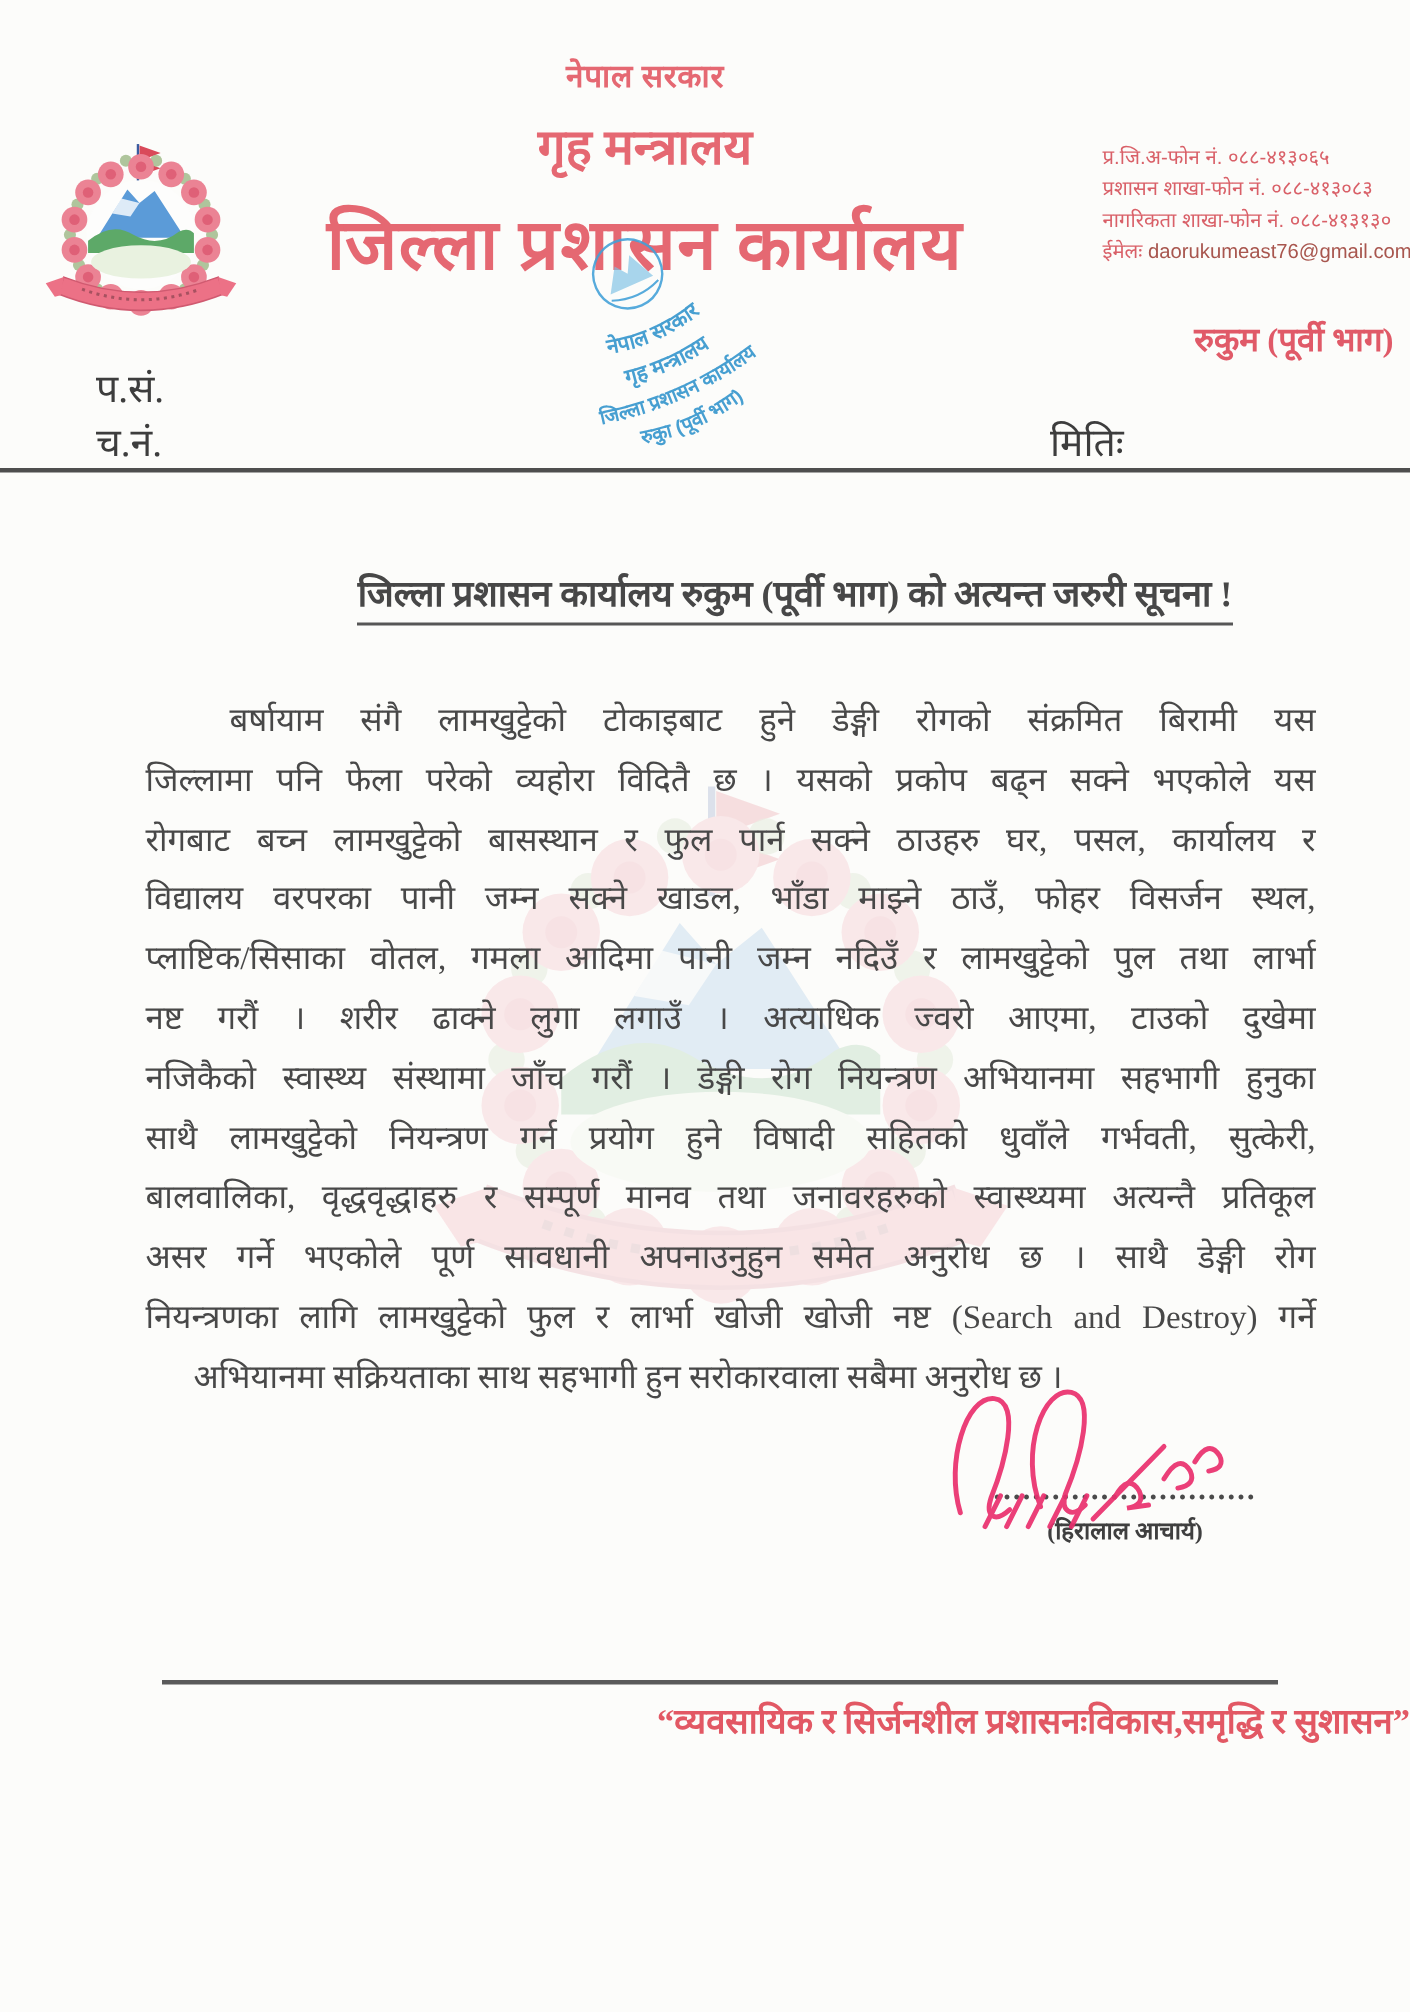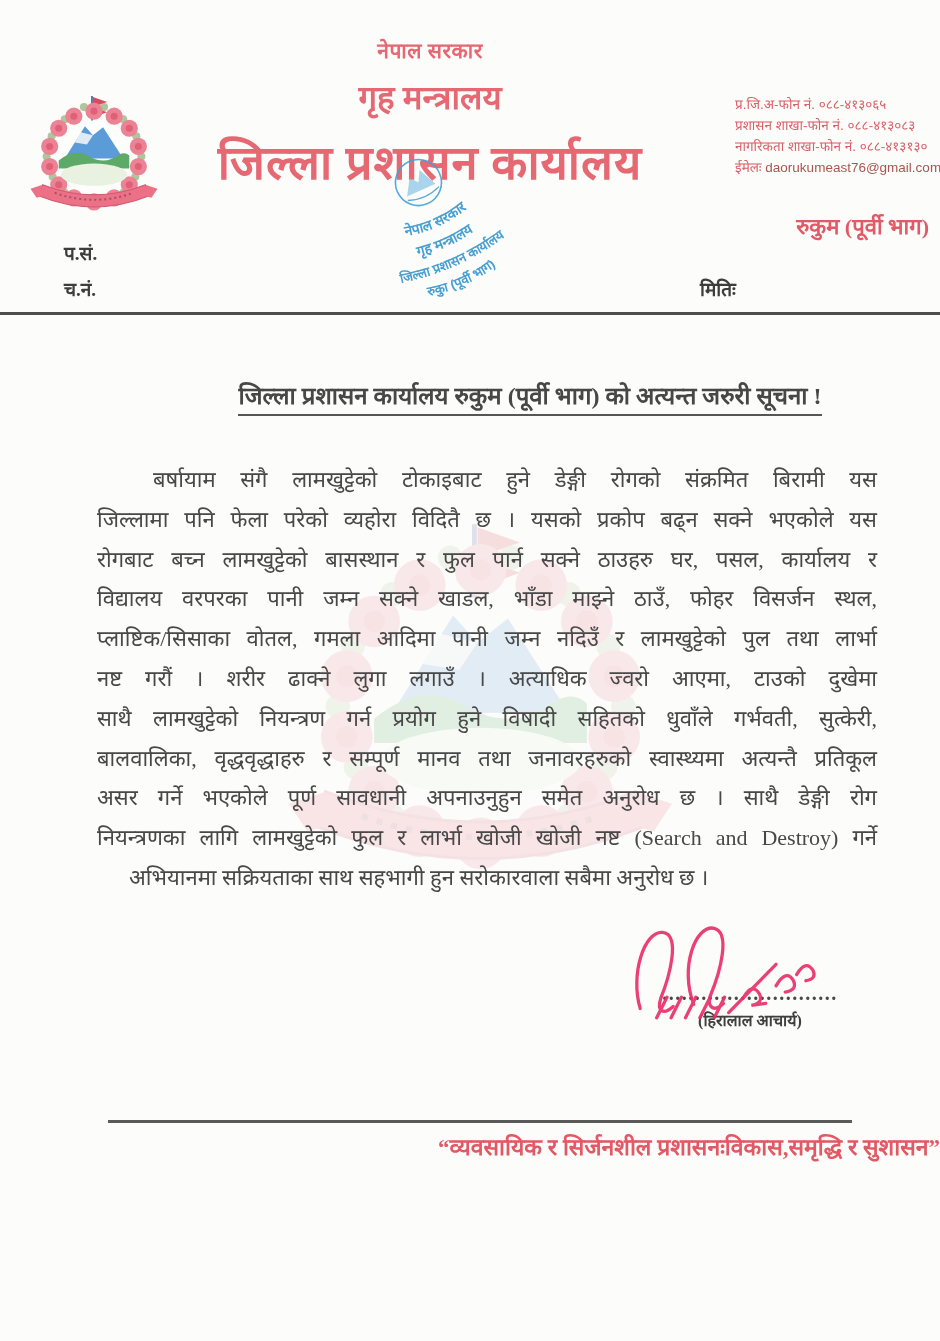--- a/index.html
+++ b/index.html
@@ -12,21 +12,21 @@
   .ministry-line{font-weight:600;margin:0 0 10px 0;font-size:33px;}
   .office-line{font-weight:700;margin:0;font-size:47px;letter-spacing:1px;white-space:nowrap;}
 
   .emblem{position:absolute;left:28px;top:92px;width:132px;height:126px;}
 
   .contact{position:absolute;top:94px;right:8px;width:232px;color:#d96068;font-size:13.5px;line-height:21px;font-family:"Liberation Sans","DejaVu Sans",sans-serif;}
   .contact .email-addr{color:#a8564e;}
 
   .district{position:absolute;top:210px;right:46px;font-size:22px;font-weight:700;color:#e05a68;white-space:nowrap;}
 
-  .meta-label{position:absolute;font-size:19px;color:#3d3d3d;font-weight:700;}
+  .meta-label{position:absolute;font-size:26px;color:#3d3d3d;font-weight:400;}
   .ref-no{left:64px;top:240px;}
   .dispatch-no{left:64px;top:276px;}
   .date-label{left:700px;top:276px;}
 
   .stamp{position:absolute;left:340px;top:146px;width:200px;height:170px;opacity:.88;}
 
   .rule-top{position:absolute;top:312px;left:0;width:940px;border-top:3px solid #4e4e4e;}
   .rule-bottom{position:absolute;top:1120px;left:108px;width:744px;border-top:3px solid #5a5a5a;}
 
   .notice-title{position:absolute;top:378px;left:110px;width:840px;text-align:center;font-size:24px;font-weight:600;color:#474747;white-space:nowrap;}
@@ -170,20 +170,21 @@
     <use href="#np-emblem"></use>
   </svg>
 
   <div class="body-text">
     <div class="bline first">बर्षायाम संगै लामखुट्टेको टोकाइबाट हुने डेङ्गी रोगको संक्रमित बिरामी यस</div>
     <div class="bline">जिल्लामा पनि फेला परेको व्यहोरा विदितै छ । यसको प्रकोप बढ्न सक्ने भएकोले यस</div>
     <div class="bline">रोगबाट बच्न लामखुट्टेको बासस्थान र फुल पार्न सक्ने ठाउहरु घर, पसल, कार्यालय र</div>
     <div class="bline">विद्यालय वरपरका पानी जम्न सक्ने खाडल, भाँडा माझ्ने ठाउँ, फोहर विसर्जन स्थल,</div>
     <div class="bline">प्लाष्टिक/सिसाका वोतल, गमला आदिमा पानी जम्न नदिउँ र लामखुट्टेको पुल तथा लार्भा</div>
     <div class="bline">नष्ट गरौं । शरीर ढाक्ने लुगा लगाउँ । अत्याधिक ज्वरो आएमा, टाउको दुखेमा</div>
+    <div class="bline">नजिकैको स्वास्थ्य संस्थामा जाँच गरौं । डेङ्गी रोग नियन्त्रण अभियानमा सहभागी हुनुका</div>
     <div class="bline">साथै लामखुट्टेको नियन्त्रण गर्न प्रयोग हुने विषादी सहितको धुवाँले गर्भवती, सुत्केरी,</div>
     <div class="bline">बालवालिका, वृद्धवृद्धाहरु र सम्पूर्ण मानव तथा जनावरहरुको स्वास्थ्यमा अत्यन्तै प्रतिकूल</div>
     <div class="bline">असर गर्ने भएकोले पूर्ण सावधानी अपनाउनुहुन समेत अनुरोध छ । साथै डेङ्गी रोग</div>
     <div class="bline">नियन्त्रणका लागि लामखुट्टेको फुल र लार्भा खोजी खोजी नष्ट (Search and Destroy) गर्ने</div>
     <div class="bline last">अभियानमा सक्रियताका साथ सहभागी हुन सरोकारवाला सबैमा अनुरोध छ ।</div>
   </div>
 
   <div class="sig-block">
     <svg class="sig-scribble" viewBox="0 0 230 105">
       <g stroke="#ea2f6e" stroke-width="3.2" fill="none" stroke-linecap="round" opacity=".92">

